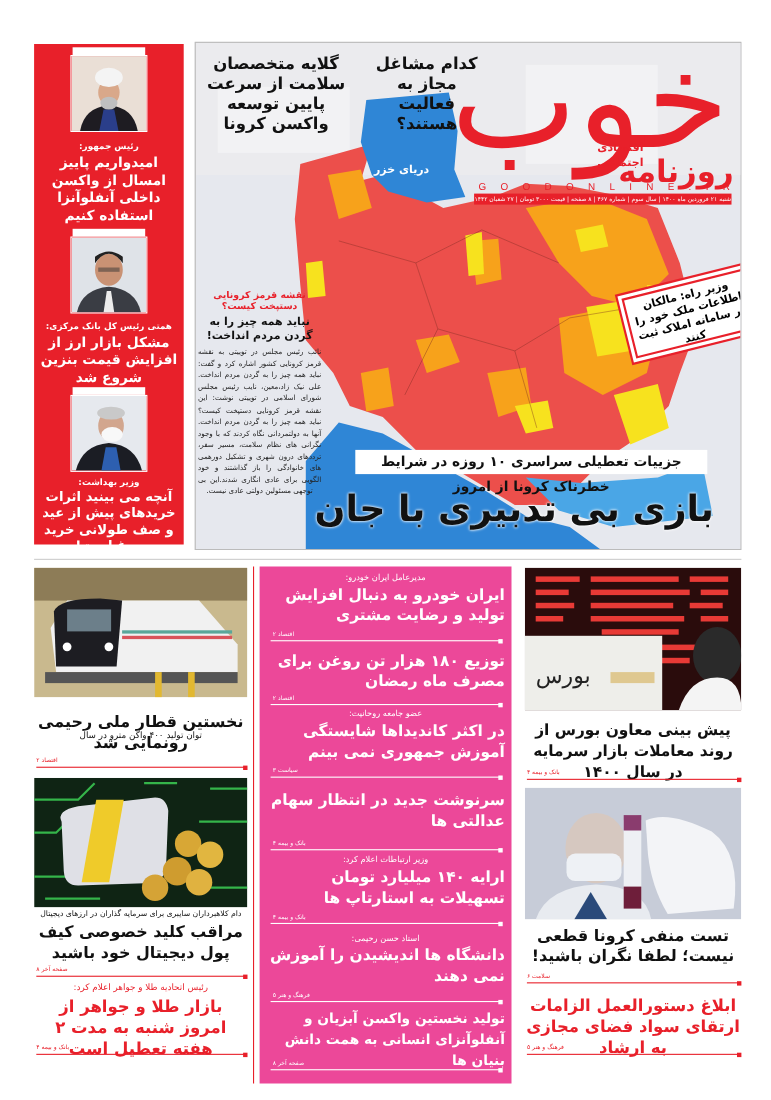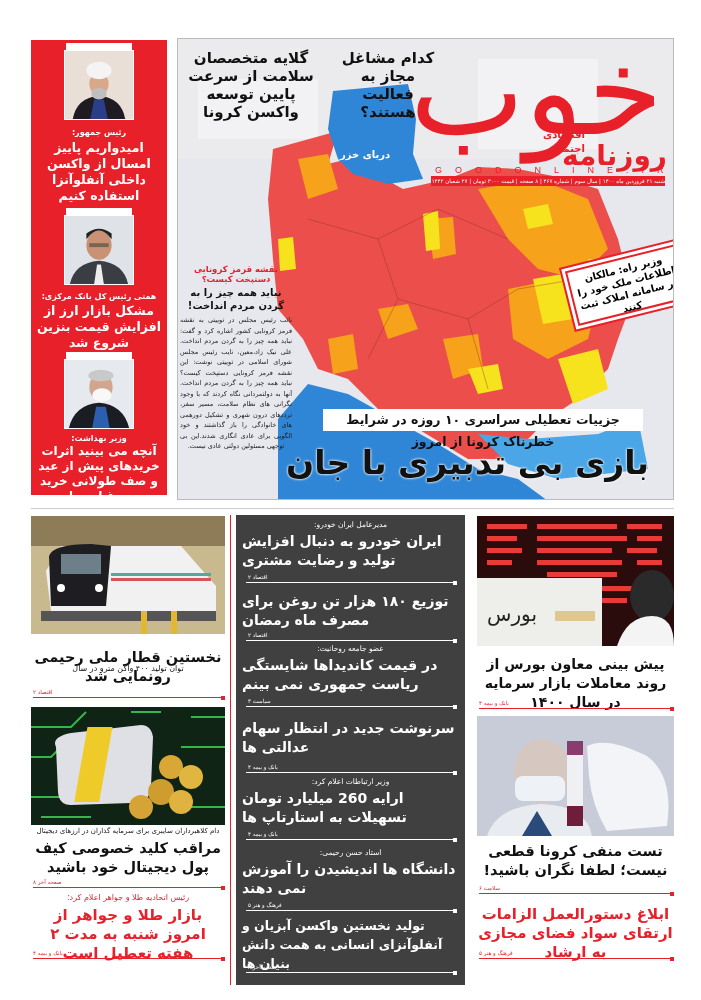--- a/index.html
+++ b/index.html
@@ -40,23 +40,23 @@
   .img-box { position: absolute; overflow: hidden; }
   .kicker-black { color: #111; font-size: 8px; text-align: center; }
   .head-black { color: #111; font-weight: bold; font-size: 14.5px; text-align: center; line-height: 19px; }
   .head-red { color: #e8202a; font-weight: bold; font-size: 14.5px; text-align: center; line-height: 19px; }
   .kicker-red { color: #e8202a; font-size: 8px; text-align: center; }
   .ref-line { position: absolute; height: 1px; background: #e8202a; }
   .ref-line::after { content: ""; position: absolute; right: -2px; top: -1.5px; width: 4px; height: 4px; background: #e8202a; }
   .ref-label { position: absolute; font-size: 5.5px; color: #e8202a; direction: rtl; }
 
   
-  #center-col { left: 236px; top: 515px; width: 229px; height: 470px; background: #404040; }
+  #center-col { left: 236px; top: 515px; width: 229px; height: 470px; background: #ec4899; }
   .cc-kicker { position: absolute; left: 6px; right: 6px; color: #fff; font-size: 7.5px; text-align: center; }
-  .cc-head { position: absolute; left: 6px; right: 6px; color: #fff; font-weight: bold; font-size: 14px; text-align: left; line-height: 19px; }
+  .cc-head { position: absolute; left: 6px; right: 6px; color: #fff; font-weight: bold; font-size: 14px; text-align: right; line-height: 19px; }
   .cc-line { position: absolute; left: 10px; right: 10px; height: 1px; background: #fff; }
   .cc-line::after { content: ""; position: absolute; right: -2px; top: -1.5px; width: 4px; height: 4px; background: #fff; }
   .cc-ref { position: absolute; left: 12px; font-size: 5.5px; color: #fff; }
 
   .red-rule { position: absolute; left: 230px; top: 515px; width: 1px; height: 470px; background: #e8202a; }
 </style>
 </head>
 <body>
 
 <div id="left-col" class="abs">
@@ -231,30 +231,30 @@
   <div class="cc-kicker" style="top:5px">مدیرعامل ایران خودرو:</div>
   <div class="cc-head" style="top:17px">ایران خودرو به دنبال افزایش تولید و رضایت مشتری</div>
   <div class="cc-ref" style="top:59px">اقتصاد ۲</div>
   <div class="cc-line" style="top:67px"></div>
 
   <div class="cc-head" style="top:77px">توزیع ۱۸۰ هزار تن روغن برای مصرف ماه رمضان</div>
   <div class="cc-ref" style="top:117px">اقتصاد ۲</div>
   <div class="cc-line" style="top:125px"></div>
 
   <div class="cc-kicker" style="top:129px">عضو جامعه روحانیت:</div>
-  <div class="cc-head" style="top:141px">در قیمت کاندیداها شایستگی ریاست جمهوری نمی بینم</div>
+  <div class="cc-head" style="top:141px">در اکثر کاندیداها شایستگی آموزش جمهوری نمی بینم</div>
   <div class="cc-ref" style="top:183px">سیاست ۳</div>
   <div class="cc-line" style="top:191px"></div>
 
   <div class="cc-head" style="top:204px">سرنوشت جدید در انتظار سهام عدالتی ها</div>
   <div class="cc-ref" style="top:249px">بانک و بیمه ۴</div>
   <div class="cc-line" style="top:257px"></div>
 
   <div class="cc-kicker" style="top:262px">وزیر ارتباطات اعلام کرد:</div>
-  <div class="cc-head" style="top:274px">ارایه 260 میلیارد تومان تسهیلات به استارتاپ ها</div>
+  <div class="cc-head" style="top:274px">ارایه ۱۴۰ میلیارد تومان تسهیلات به استارتاپ ها</div>
   <div class="cc-ref" style="top:316px">بانک و بیمه ۴</div>
   <div class="cc-line" style="top:324px"></div>
 
   <div class="cc-kicker" style="top:333px">استاد حسن رحیمی:</div>
   <div class="cc-head" style="top:345px">دانشگاه ها اندیشیدن را آموزش نمی دهند</div>
   <div class="cc-ref" style="top:387px">فرهنگ و هنر ۵</div>
   <div class="cc-line" style="top:395px"></div>
 
   <div class="cc-head" style="top:401px; font-size:12.5px">تولید نخستین واکسن آبزیان و آنفلوآنزای انسانی به همت دانش بنیان ها</div>
   <div class="cc-ref" style="top:449px">صفحه آخر ۸</div>

